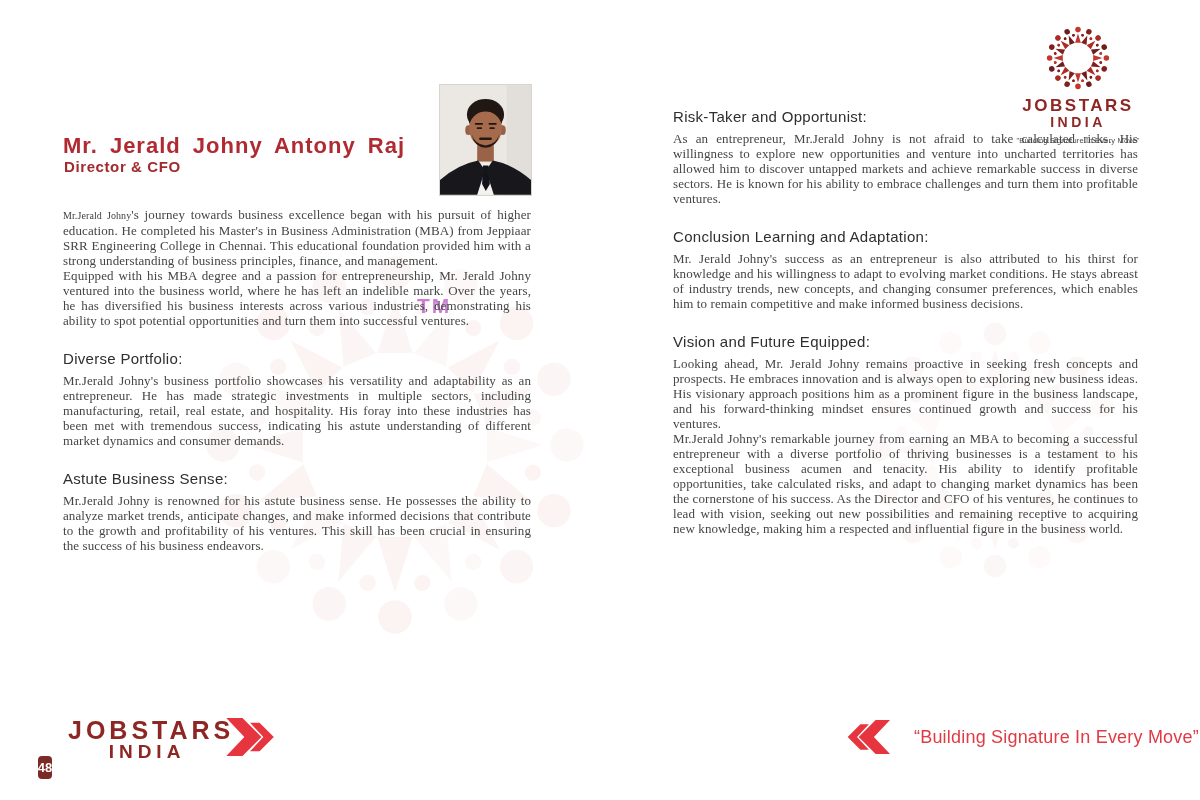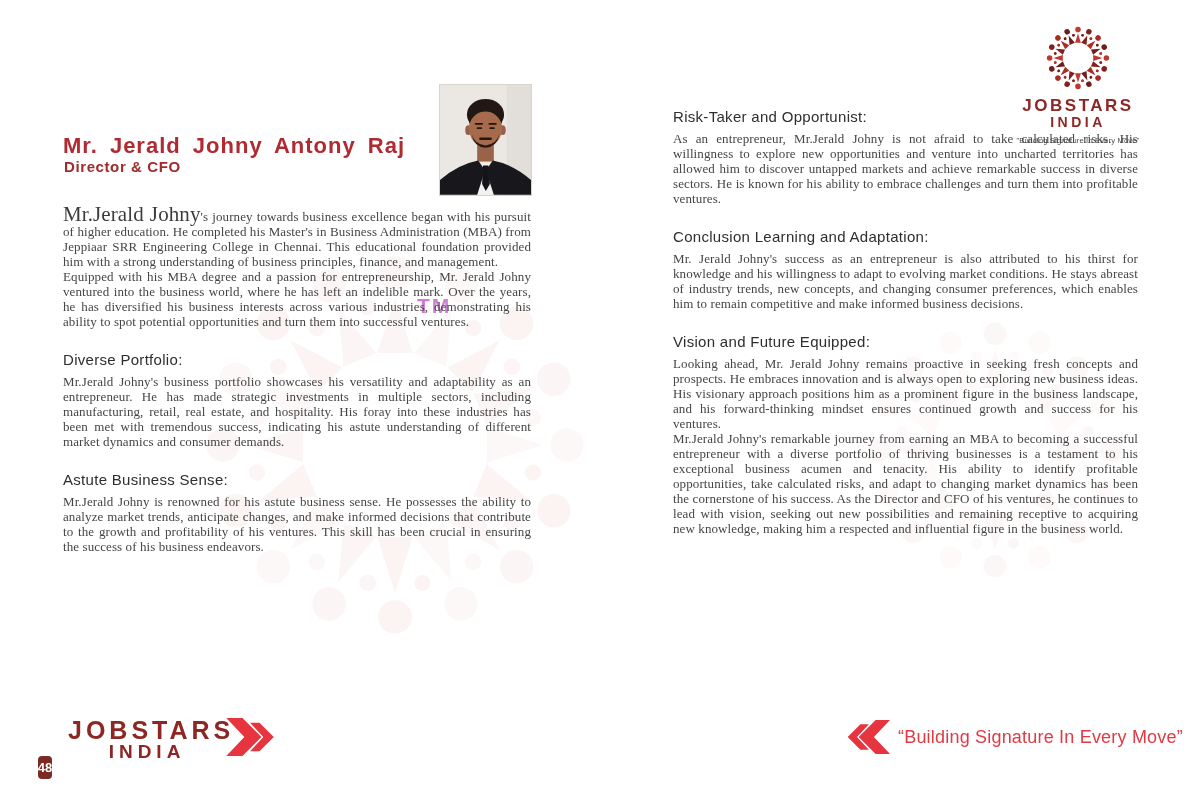--- a/index.html
+++ b/index.html
@@ -32,31 +32,31 @@
     border:1px solid #d8d5d0;background:#ece9e5;box-sizing:border-box;}
   .photo svg{display:block;width:100%;height:100%;}
 
   
   .col{position:absolute;width:468px;color:#454545;}
   .col-left{left:63px;top:207px;}
   .col-right{left:673px;top:108px;width:465px;}
   .col p{margin:0;font-size:13px;line-height:15px;text-align:justify;letter-spacing:.1px;font-family:Liberation Serif, serif;}
   .col h3{margin:22px 0 6px 0;font-size:15px;font-weight:400;color:#2e2e2e;letter-spacing:.3px;}
   .col h3.first{margin-top:0;}
-  .lead{font-size:21px;color:#3c3c3c;}
+  .lead{font-size:10px;color:#3c3c3c;}
 
   
   .footer-left{position:absolute;left:68px;top:718px;}
   .fw1{font-size:25px;font-weight:bold;letter-spacing:4px;color:#8e2723;line-height:24px;}
   .fw2{font-size:19px;font-weight:bold;letter-spacing:5px;color:#8e2723;line-height:19px;text-align:center;width:158px;}
   .chev-right{position:absolute;left:158px;top:0px;width:50px;height:38px;}
   .page-badge{position:absolute;left:38px;top:756px;width:14px;height:23px;background:#7c2a26;
     border-radius:4px;color:#ffffff;font-size:13px;font-weight:bold;display:flex;
     align-items:center;justify-content:center;}
-  .footer-right{position:absolute;left:846px;top:720px;display:flex;align-items:center;gap:8px;}
+  .footer-right{position:absolute;left:846px;top:720px;display:flex;align-items:center;gap:24px;}
   .chev-left{width:44px;height:34px;transform:scaleX(-1);}
   .footer-tagline{font-size:18px;color:#e03a44;letter-spacing:.2px;font-weight:400;}
 </style>
 </head>
 <body>
 
 <div class="page">
 
   <svg class="wm wm-star-large" viewBox="0 0 100 100">
       <g transform="rotate(0 50 50)" fill="#eec7c4">

